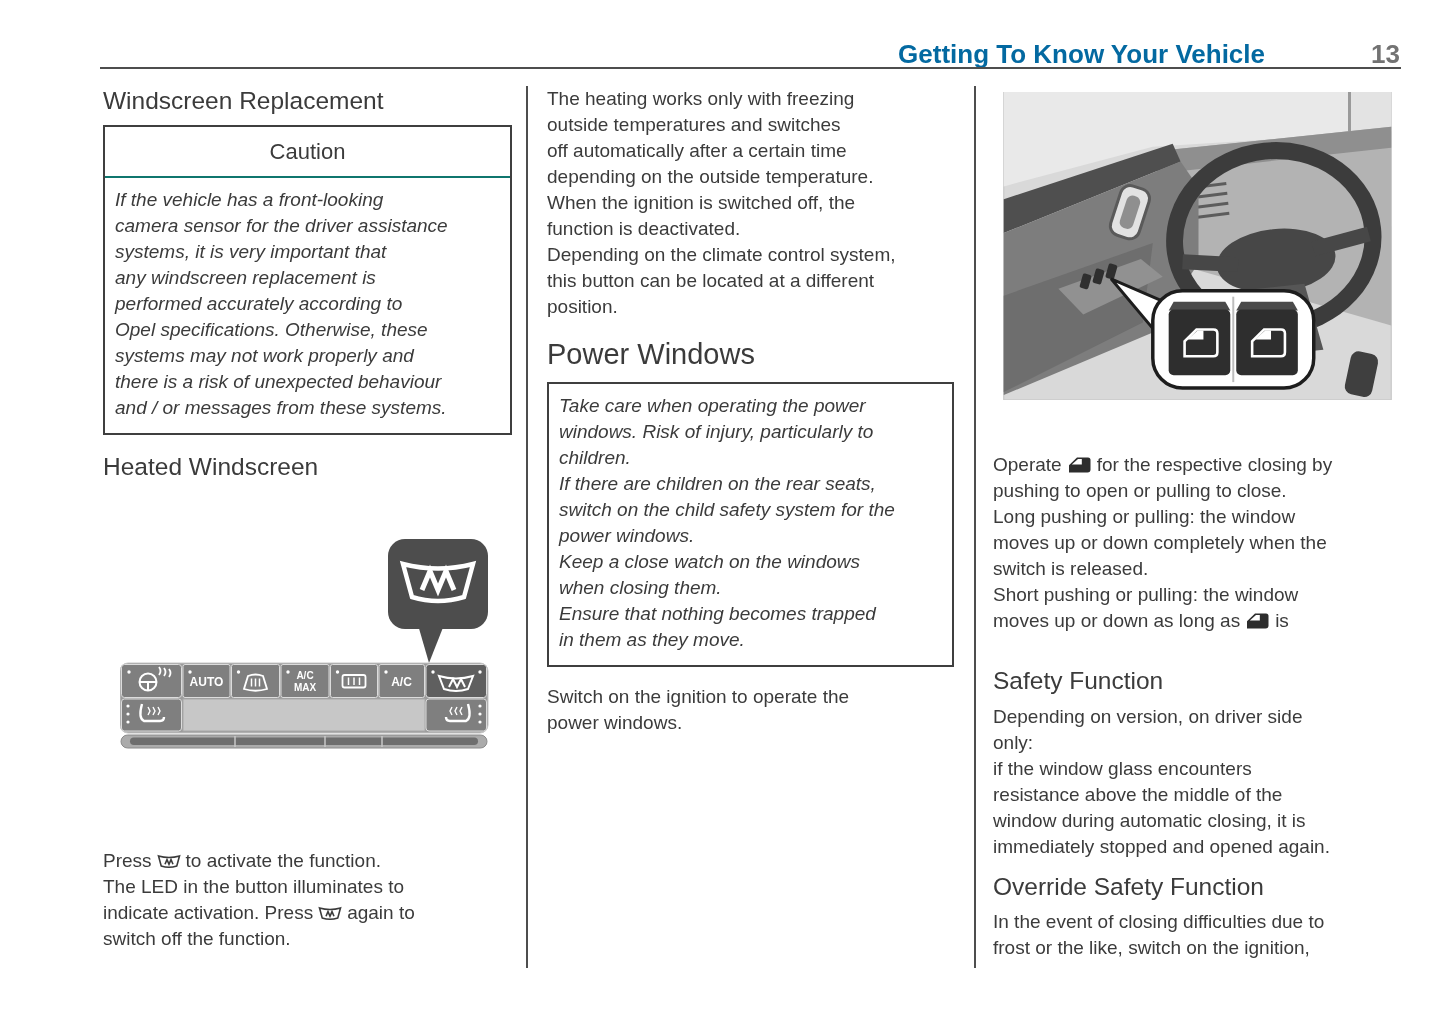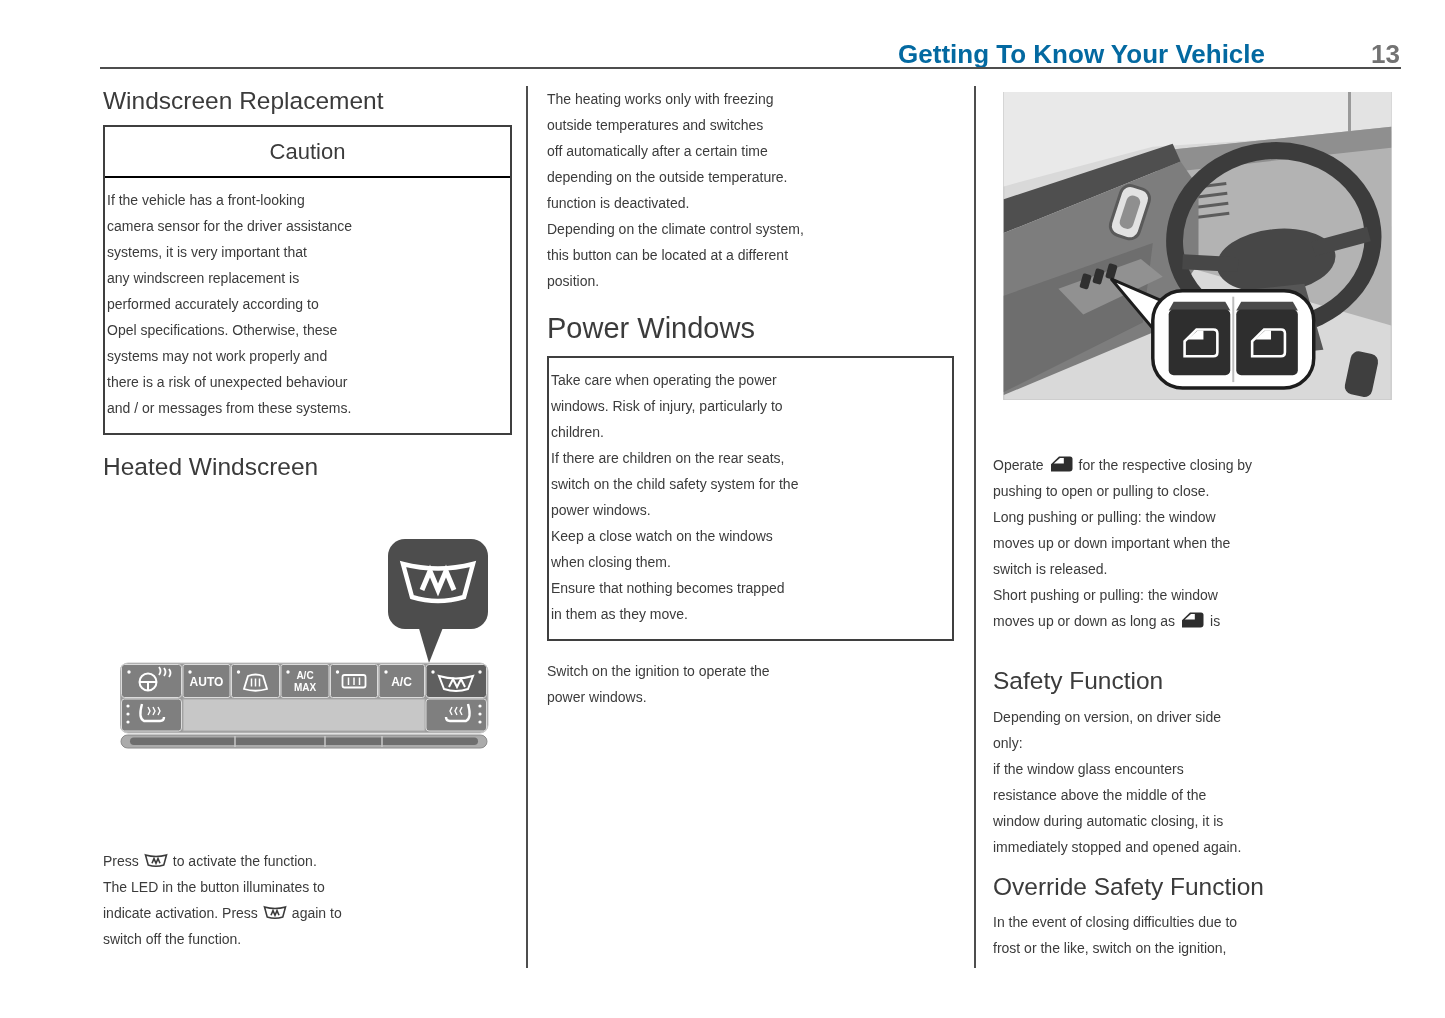--- a/index.html
+++ b/index.html
@@ -14,28 +14,28 @@
   .hdr-rule{position:absolute;left:100px;right:44px;top:67px;height:0;border-top:2px solid #4e4e4e;}
   
   .vdiv{position:absolute;top:86px;height:882px;width:2px;background:#4e4e4e;}
   .vdiv1{left:526px;} .vdiv2{left:974px;}
   
   .col{position:absolute;top:86px;}
   .col1{left:103px;width:409px;}
   .col2{left:547px;width:407px;}
   .col3{left:993px;width:408px;}
   
-  .tline{font-size:14px;line-height:26px;white-space:nowrap;}
+  .tline{font-size:19px;line-height:26px;white-space:nowrap;}
   .h-med{font-size:24.5px;line-height:30px;font-weight:normal;margin:0;white-space:nowrap;}
   .h-big{font-size:29px;line-height:36px;font-weight:normal;margin:16px 0 0 0;white-space:nowrap;}
   
   .nbox{border:2px solid #3f3f3f;margin-top:9px;}
-  .nbox-head{text-align:center;font-size:22px;line-height:30px;padding:10px 0 9px 0;border-bottom:2px solid #000000;}
+  .nbox-head{text-align:center;font-size:22px;line-height:30px;padding:10px 0 9px 0;border-bottom:2px solid #0f766e;}
   .warn-head{background:#cbcbcb;}
-  .nbox-body{padding:9px 10px 12px 2px;}
+  .nbox-body{padding:9px 10px 12px 10px;font-style:italic;}
   .warn-tri{font-size:21px;margin-right:8px;position:relative;top:1px;}
   .mt17{margin-top:17px;} .mt10{margin-top:10px;} .mt16{margin-top:32px;}
   .ic{display:inline-block;vertical-align:-2px;margin:0 5px;}
   .ic-ws{vertical-align:-2px;}
   .panel-wrap{margin:53px 0 0 17px;}
   .photo-wrap{margin:6px 0 0 10px;}
   .operate-block{margin-top:48px;}
   .press-block{margin-top:95px;}
   svg text{font-family:"Liberation Sans","DejaVu Sans",sans-serif;}
 </style>
@@ -172,20 +172,21 @@
       <div class="tline">switch off the function.</div>
     </div>
   </div>
 
   <div class="col col2">
     <div>
       <div class="tline">The heating works only with freezing</div>
       <div class="tline">outside temperatures and switches</div>
       <div class="tline">off automatically after a certain time</div>
       <div class="tline">depending on the outside temperature.</div>
+      <div class="tline">When the ignition is switched off, the</div>
       <div class="tline">function is deactivated.</div>
       <div class="tline">Depending on the climate control system,</div>
       <div class="tline">this button can be located at a different</div>
       <div class="tline">position.</div>
     </div>
 
     <h2 class="h-big">Power Windows</h2>
 
     <div class="nbox mt10">
       <div class="nbox-body">
@@ -266,21 +267,21 @@
       </svg>
     </div>
 
     <div class="operate-block">
       <div class="tline"><span>Operate</span><svg class="ic ic-ws" width="25" height="17" viewBox="0 0 25 17">
             <path d="M2,16.5 V9.2 L10,1.5 H21 Q23.5,1.5 23.5,4 V13.5 Q23.5,16.5 20.5,16.5 Z" fill="#2d2d2d"></path>
             <polygon points="4.8,8.6 11,2.9 14.8,2.9 14.8,8.6" fill="#fff"></polygon>
           </svg><span>for the respective closing by</span></div>
       <div class="tline">pushing to open or pulling to close.</div>
       <div class="tline">Long pushing or pulling: the window</div>
-      <div class="tline">moves up or down important when the</div>
+      <div class="tline">moves up or down completely when the</div>
       <div class="tline">switch is released.</div>
       <div class="tline">Short pushing or pulling: the window</div>
       <div class="tline"><span>moves up or down as long as</span><svg class="ic ic-ws" width="25" height="17" viewBox="0 0 25 17">
             <path d="M2,16.5 V9.2 L10,1.5 H21 Q23.5,1.5 23.5,4 V13.5 Q23.5,16.5 20.5,16.5 Z" fill="#2d2d2d"></path>
             <polygon points="4.8,8.6 11,2.9 14.8,2.9 14.8,8.6" fill="#fff"></polygon>
           </svg><span>is</span></div>
     </div>
 
     <h3 class="h-med mt16">Safety Function</h3>
 

